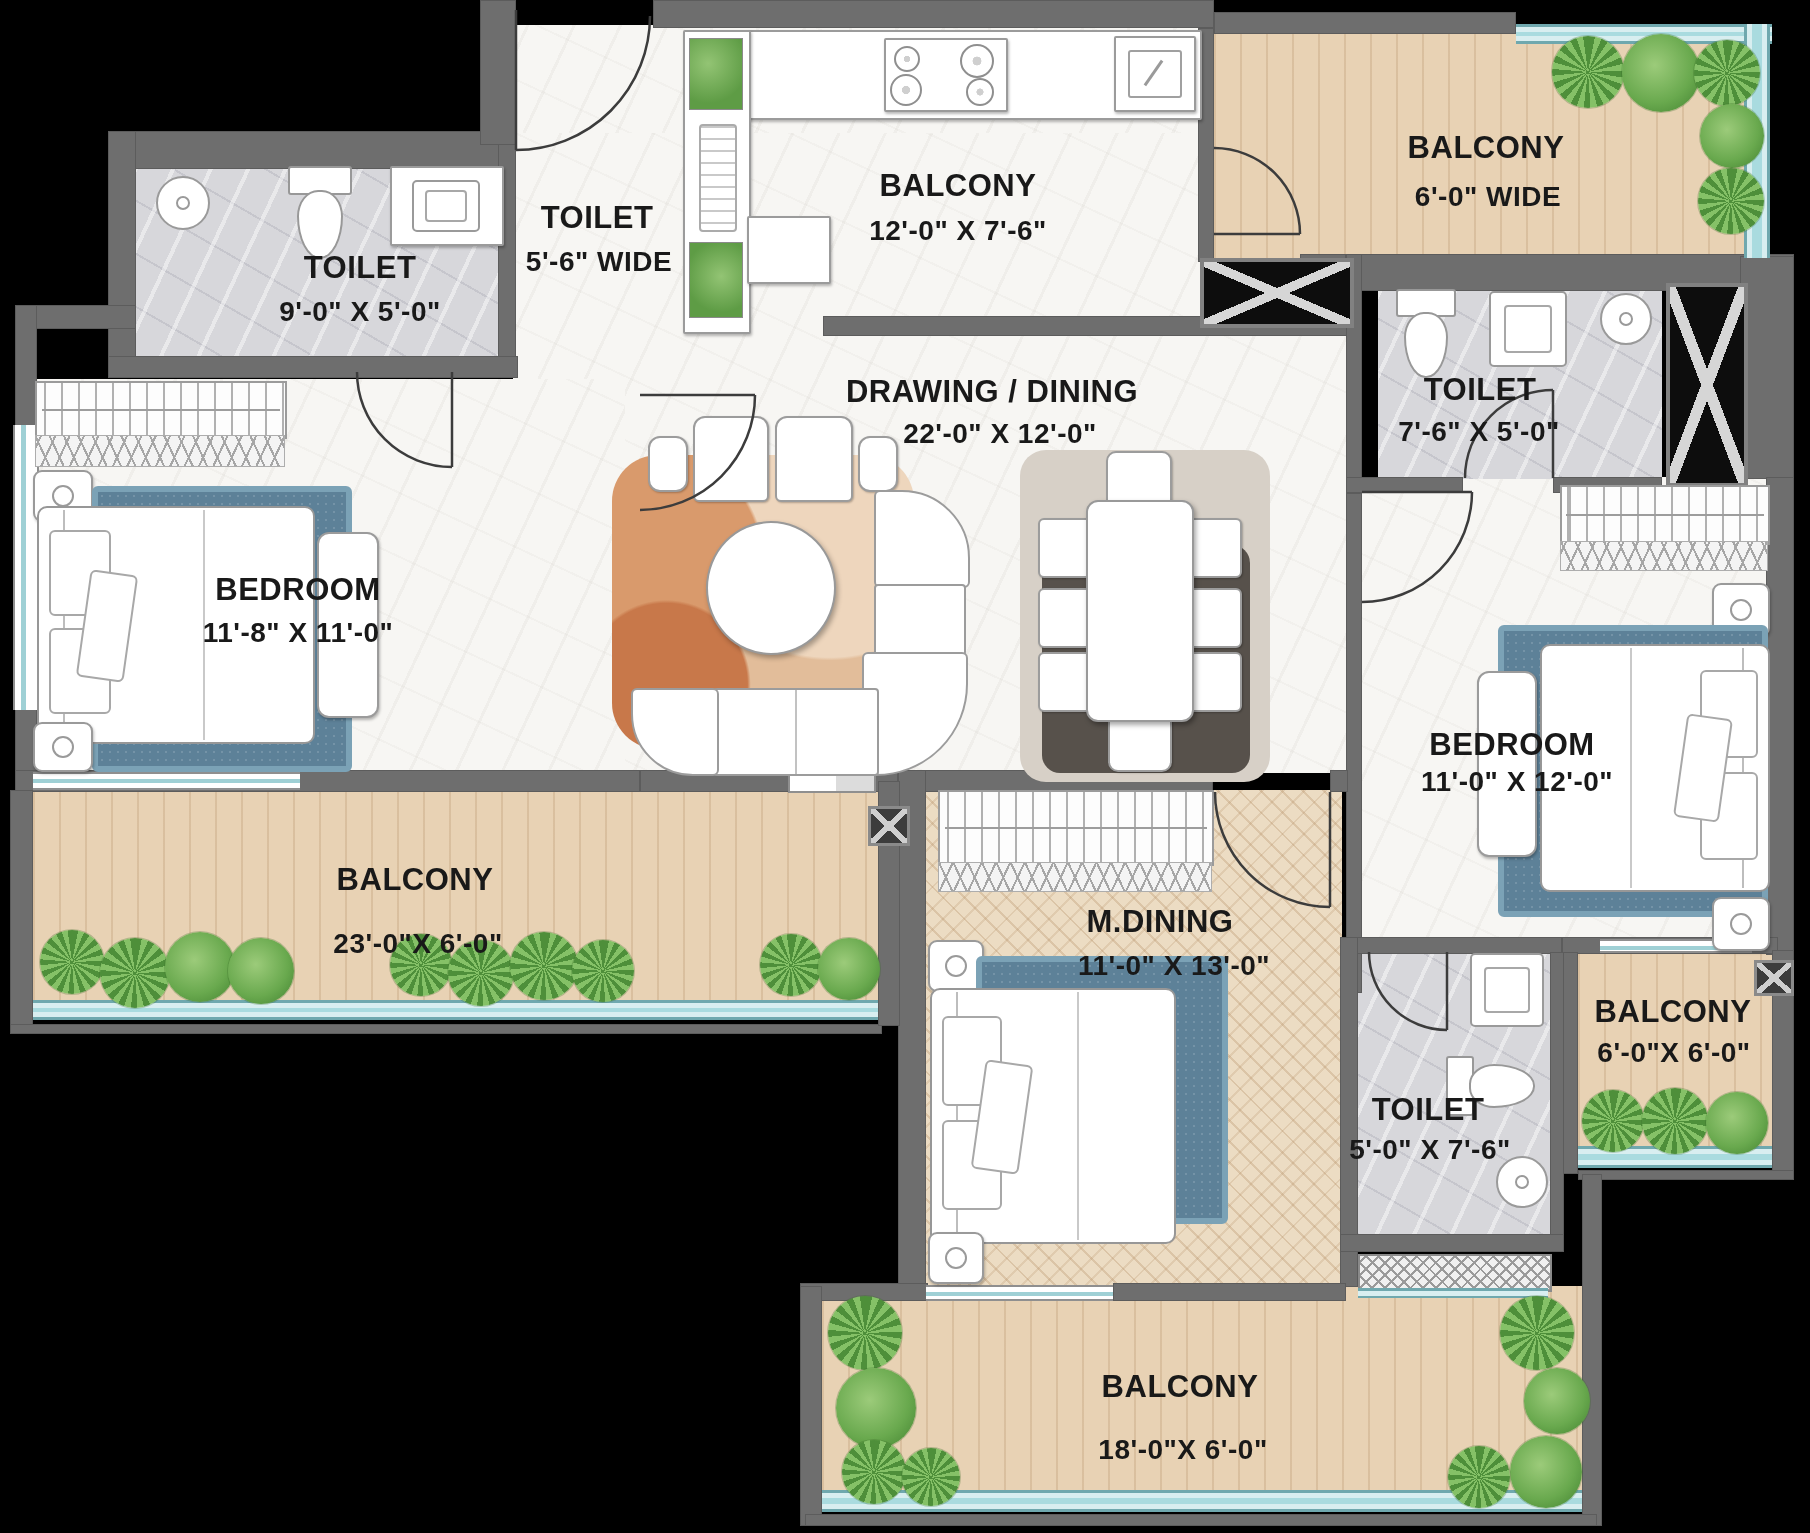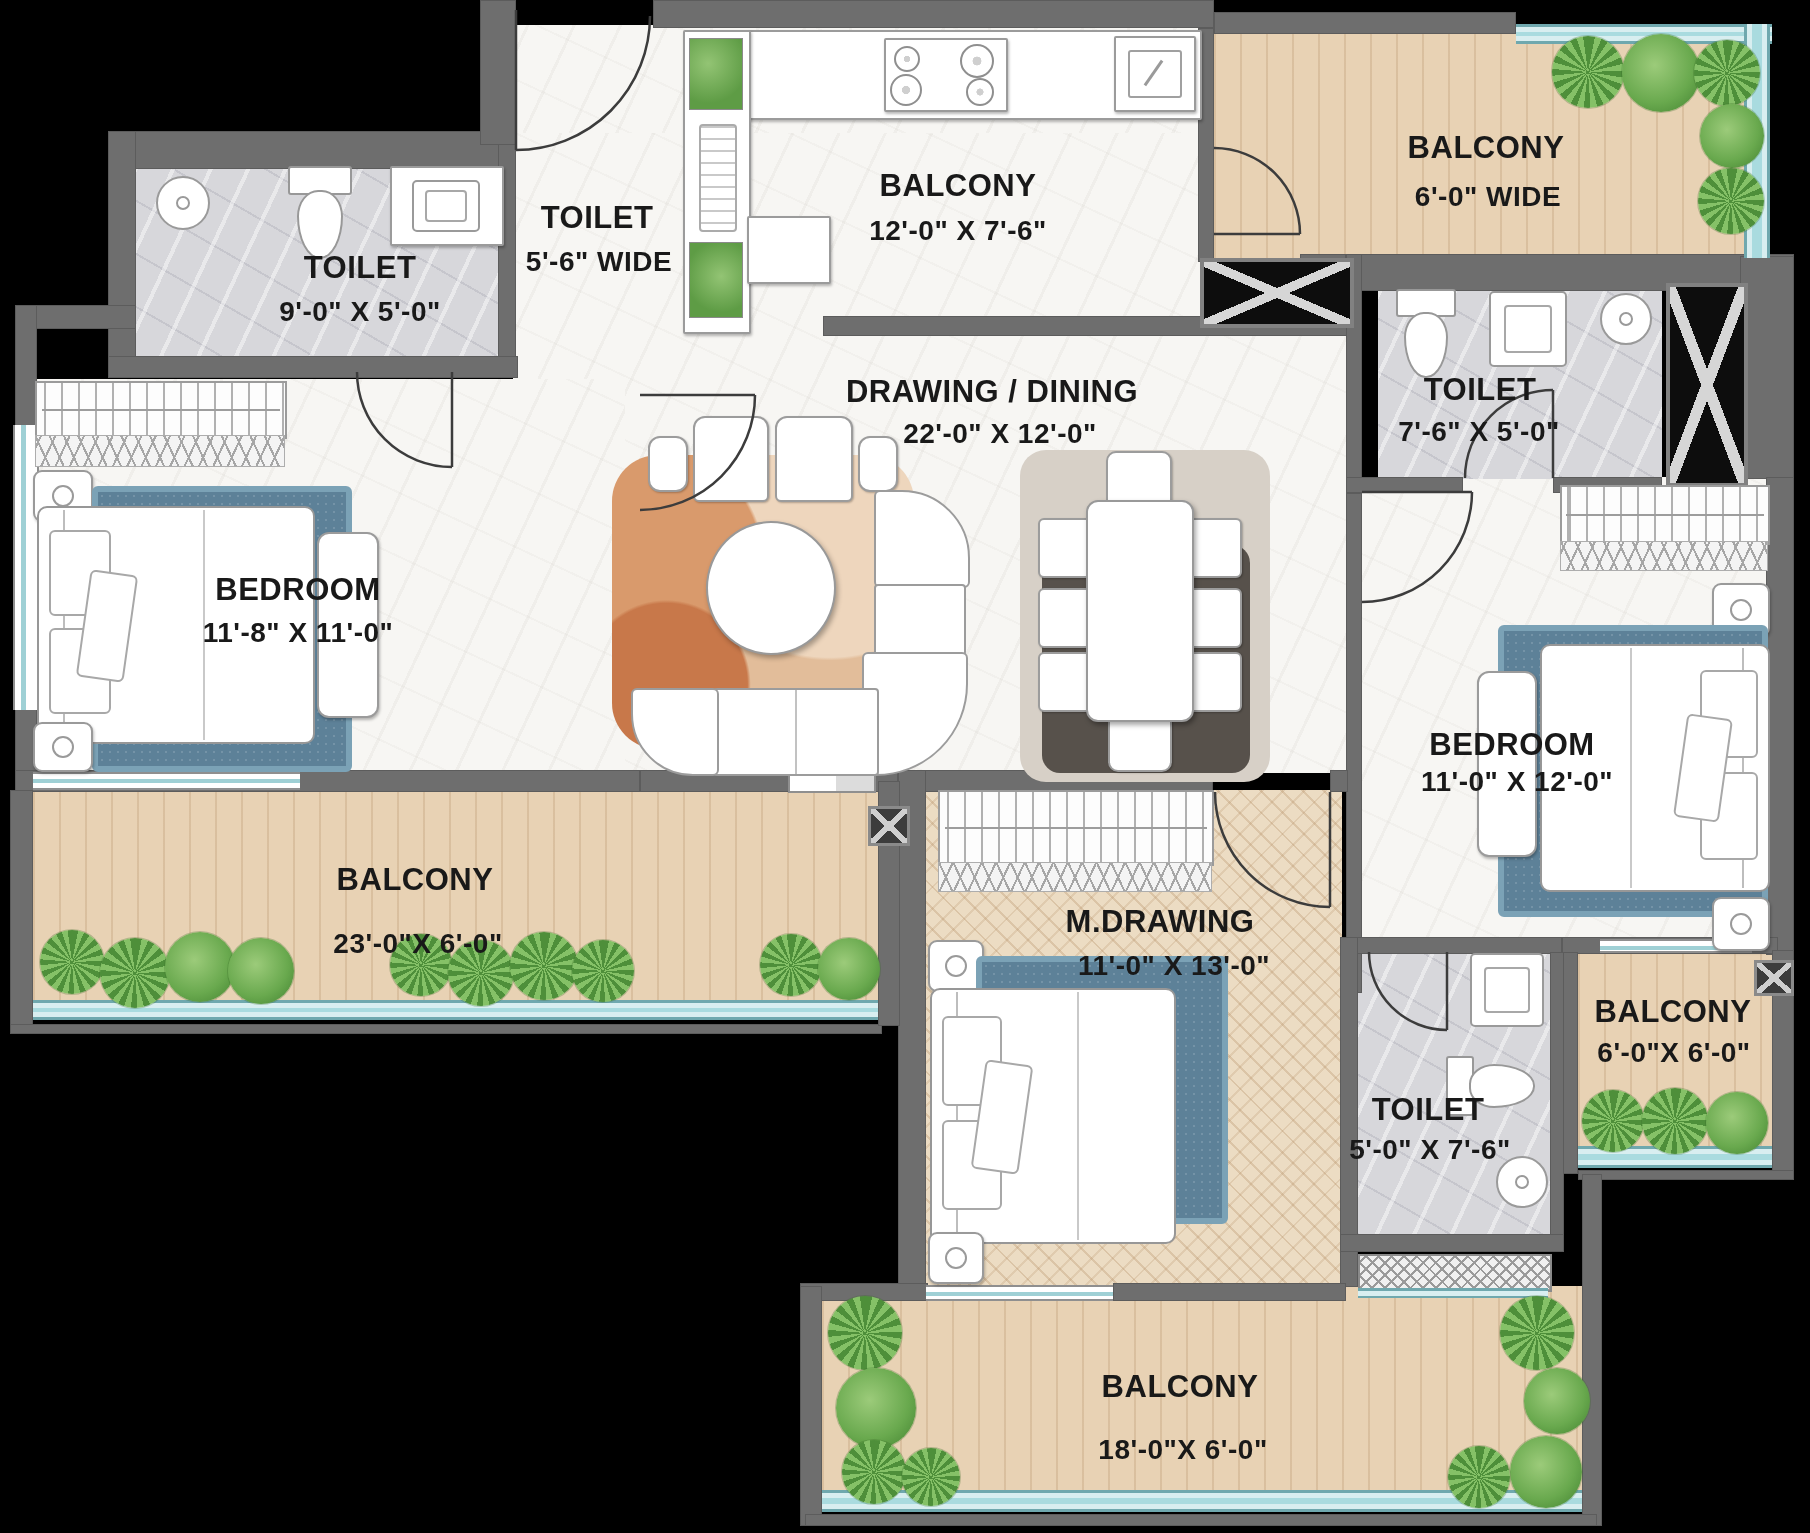--- a/index.html
+++ b/index.html
@@ -322,21 +322,21 @@
 
   <div class="label" style="left:298px;top:590px;">BEDROOM</div>
   <div class="label dims" style="left:298px;top:633px;">11'-8" X 11'-0"</div>
 
   <div class="label" style="left:1512px;top:745px;">BEDROOM</div>
   <div class="label dims" style="left:1517px;top:782px;">11'-0" X 12'-0"</div>
 
   <div class="label" style="left:415px;top:880px;">BALCONY</div>
   <div class="label dims" style="left:418px;top:944px;">23'-0"X 6'-0"</div>
 
-  <div class="label" style="left:1160px;top:922px;">M.DRAWING</div>
+  <div class="label" style="left:1160px;top:922px;">M.DINING</div>
   <div class="label dims" style="left:1174px;top:966px;">11'-0" X 13'-0"</div>
 
   <div class="label" style="left:1428px;top:1110px;">TOILET</div>
   <div class="label dims" style="left:1430px;top:1150px;">5'-0" X 7'-6"</div>
 
   <div class="label" style="left:1673px;top:1012px;">BALCONY</div>
   <div class="label dims" style="left:1674px;top:1053px;">6'-0"X 6'-0"</div>
 
   <div class="label" style="left:1180px;top:1387px;">BALCONY</div>
   <div class="label dims" style="left:1183px;top:1450px;">18'-0"X 6'-0"</div>

